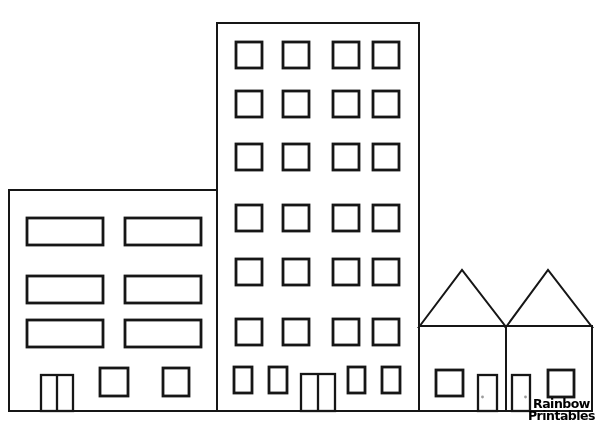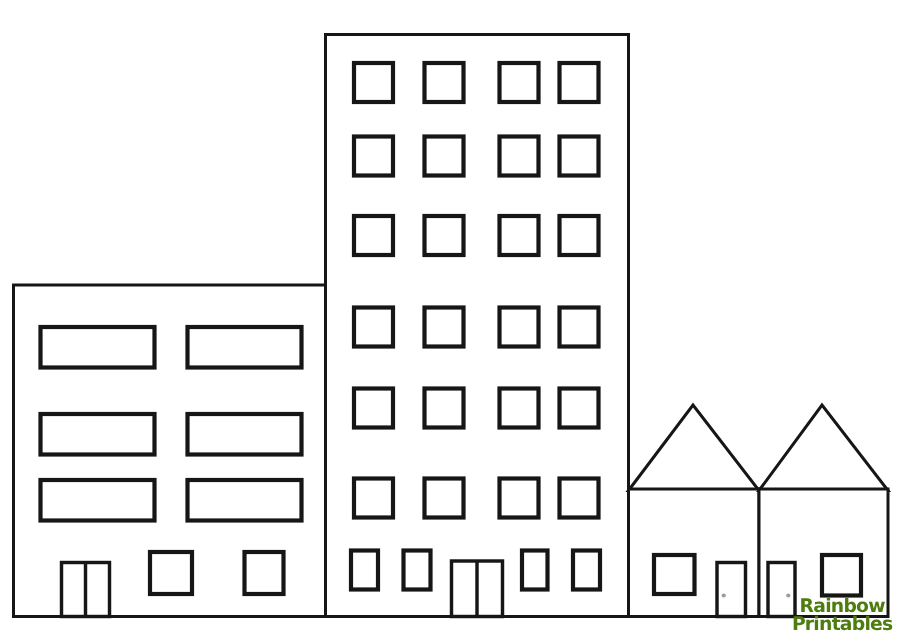--- a/index.html
+++ b/index.html
@@ -87,17 +87,17 @@
       <rect fill="#ffffff" stroke="#161616" stroke-width="2.3" x="301" y="374" width="34" height="37"></rect>
       <line stroke="#161616" stroke-width="2.3" x1="318" y1="374" x2="318" y2="411"></line>
       <rect fill="#ffffff" stroke="#161616" stroke-width="2.8" x="436" y="370" width="27" height="26"></rect>
       <rect fill="#ffffff" stroke="#161616" stroke-width="2.3" x="478" y="375" width="19" height="36"></rect>
       <circle cx="482.5" cy="397" r="1.4" fill="#9c9c9c"></circle>
       <rect fill="#ffffff" stroke="#161616" stroke-width="2.8" x="548" y="370" width="26" height="27"></rect>
       <rect fill="#ffffff" stroke="#161616" stroke-width="2.3" x="512" y="375" width="18" height="36"></rect>
       <circle cx="525.5" cy="397" r="1.4" fill="#9c9c9c"></circle>
     </svg>
 
-  <div class="watermark" style="color: #4d7c0f; margin-top: 29px;">
+  <div class="watermark" style="color: #000000; margin-top: 29px;">
     <div>Rainbow</div>
     <div>Printables</div>
   </div>
 </div>
 
 </body></html>

